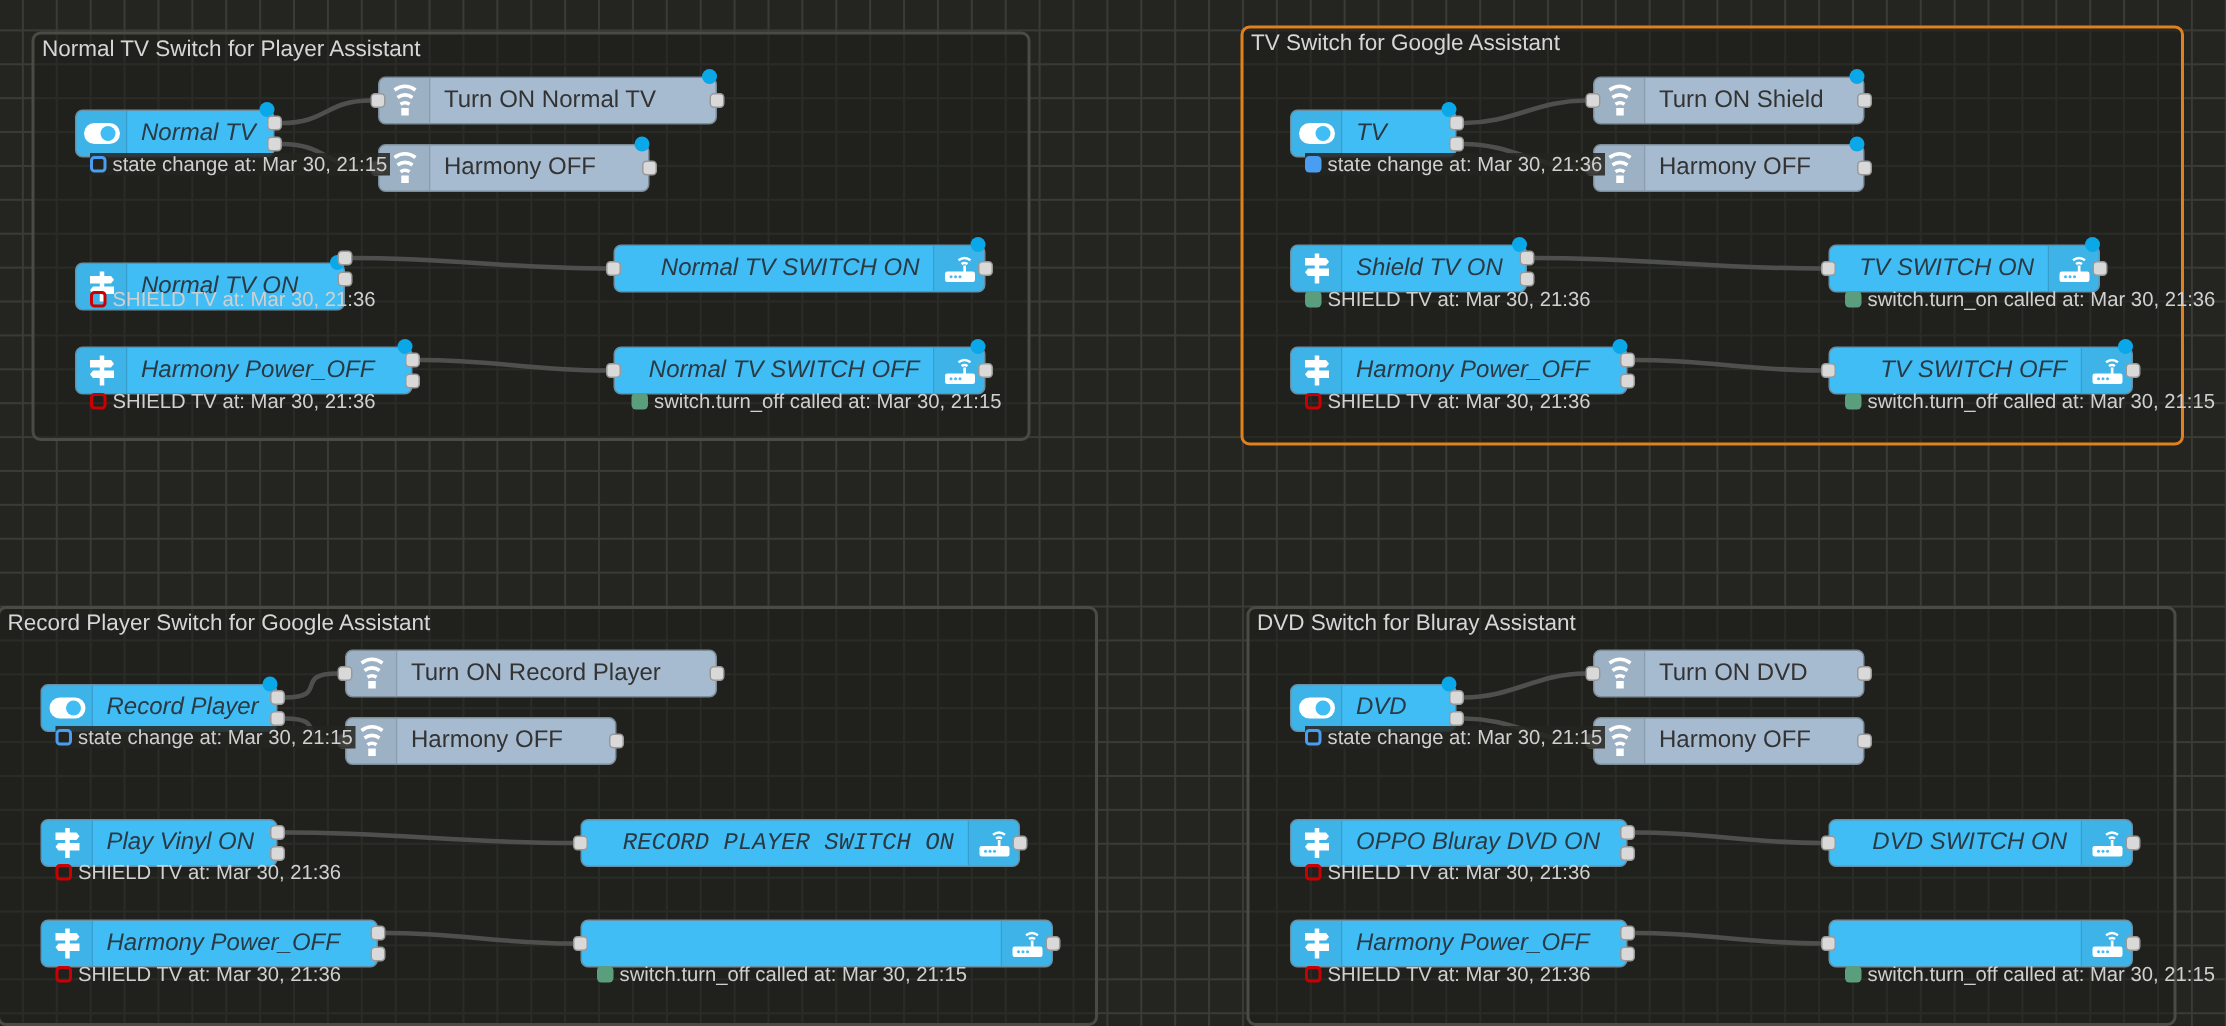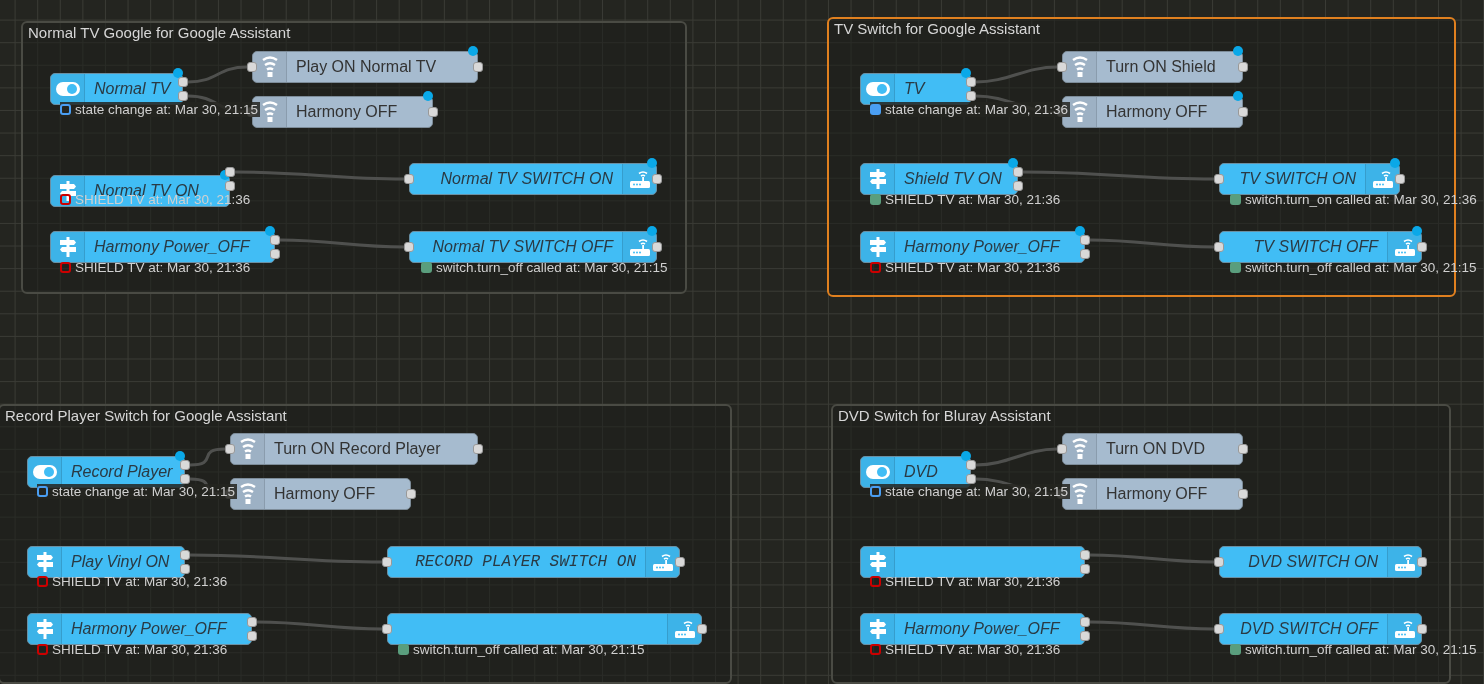--- a/index.html
+++ b/index.html
@@ -70,21 +70,21 @@
     <path d="M190 479 C220 479 195 494 225 494"></path>
     <path d="M190 555 C266.8 555 305.2 562 382 562"></path>
     <path d="M257 622 C307 622 332 629 382 629"></path>
     <path d="M976 465 C1008.4 465 1024.6 449 1057 449"></path>
     <path d="M976 479 C1008.4 479 1024.6 494 1057 494"></path>
     <path d="M1090 555 C1139.6 555 1164.4 562 1214 562"></path>
     <path d="M1090 622 C1139.6 622 1164.4 629 1214 629"></path>
   </svg>
 <div id="canvas">
     <div class="group" style="left: 21px; top: 21px; width: 666px; height: 273px;">
-      <div class="group-title">Normal TV Google for Google Assistant</div>
+      <div class="group-title">Normal TV Switch for Player Assistant</div>
     </div>
     <div class="group selected" style="left: 827px; top: 17px; width: 629px; height: 280px;">
       <div class="group-title">TV Switch for Google Assistant</div>
     </div>
     <div class="group" style="left: -2px; top: 404px; width: 734px; height: 280px;">
       <div class="group-title">Record Player Switch for Google Assistant</div>
     </div>
     <div class="group" style="left: 831px; top: 404px; width: 620px; height: 280px;">
       <div class="group-title">DVD Switch for Bluray Assistant</div>
     </div>
@@ -102,21 +102,21 @@
     <div class="port" style="left: 178px; top: 91px;"></div>
     <div class="node grey" style="left: 252px; top: 51px; width: 226px;">
       <div class="icon-area left">
         <svg width="20" height="24" viewBox="0 0 20 24">
           <path d="M3 5q7-5 14 0" stroke="#fff" stroke-width="2.4" fill="none"></path>
           <path d="M5 10q5-3.5 10 0" stroke="#fff" stroke-width="2.4" fill="none"></path>
           <path d="M7 14.5q3-2 6 0" stroke="#fff" stroke-width="2.4" fill="none"></path>
           <rect x="7.5" y="17" width="5" height="5" fill="#fff"></rect>
         </svg>
       </div>
-      <div class="label" style="left: 43px;">Play ON Normal TV</div>
+      <div class="label" style="left: 43px;">Turn ON Normal TV</div>
       <div class="dot" style="right: -1px;"></div>
     </div>
     <div class="port" style="left: 247px; top: 62px;"></div>
     <div class="port" style="left: 473px; top: 62px;"></div>
     <div class="node grey" style="left: 252px; top: 96px; width: 181px;">
       <div class="icon-area left">
         <svg width="20" height="24" viewBox="0 0 20 24">
           <path d="M3 5q7-5 14 0" stroke="#fff" stroke-width="2.4" fill="none"></path>
           <path d="M5 10q5-3.5 10 0" stroke="#fff" stroke-width="2.4" fill="none"></path>
           <path d="M7 14.5q3-2 6 0" stroke="#fff" stroke-width="2.4" fill="none"></path>
@@ -472,20 +472,21 @@
     <div class="port" style="left: 1057px; top: 489px;"></div>
     <div class="port" style="left: 1238px; top: 489px;"></div>
     <div class="node blue" style="left: 860px; top: 546px; width: 225px;">
       <div class="icon-area left">
         <svg width="20" height="22" viewBox="0 0 20 22">
           <rect x="8.5" y="1" width="3" height="20" fill="#fff"></rect>
           <path d="M2 4h14l2 2.5-2 2.5H2z" fill="#fff"></path>
           <path d="M18 11H4l-2 2.5 2 2.5h14z" fill="#fff"></path>
         </svg>
       </div>
+      <div class="label" style="left: 43px;">OPPO Bluray DVD ON</div>
     </div>
     <div class="port" style="left: 1080px; top: 550px;"></div>
     <div class="port" style="left: 1080px; top: 564px;"></div>
     <div class="node blue" style="left: 1219px; top: 546px; width: 203px;">
       <div class="icon-area right">
         <svg width="24" height="22" viewBox="0 0 24 22">
           <path d="M11 5.5q4-3 8 0" stroke="#fff" stroke-width="1.6" fill="none"></path>
           <path d="M13 8q2-1.4 4 0" stroke="#fff" stroke-width="1.6" fill="none"></path>
           <rect x="14.2" y="9" width="1.8" height="5" fill="#fff"></rect>
           <rect x="2" y="13" width="20" height="7" rx="1.5" fill="#fff"></rect>
@@ -519,21 +520,20 @@
         <svg width="24" height="22" viewBox="0 0 24 22">
           <path d="M11 5.5q4-3 8 0" stroke="#fff" stroke-width="1.6" fill="none"></path>
           <path d="M13 8q2-1.4 4 0" stroke="#fff" stroke-width="1.6" fill="none"></path>
           <rect x="14.2" y="9" width="1.8" height="5" fill="#fff"></rect>
           <rect x="2" y="13" width="20" height="7" rx="1.5" fill="#fff"></rect>
           <circle cx="6" cy="16.5" r="1" fill="#41bdf5"></circle>
           <circle cx="9" cy="16.5" r="1" fill="#41bdf5"></circle>
           <circle cx="12" cy="16.5" r="1" fill="#41bdf5"></circle>
         </svg>
       </div>
-      <div class="label" style="right: 43px;">DVD SWITCH OFF</div>
     </div>
     <div class="port" style="left: 1214px; top: 624px;"></div>
     <div class="port" style="left: 1417px; top: 624px;"></div>
     <div class="status" style="left: 870px; top: 642px;">
       <span class="sbox ring-red"></span>
       <span>SHIELD TV at: Mar 30, 21:36</span>
     </div>
     <div class="status" style="left: 1230px; top: 642px;">
       <span class="sbox fill-green"></span>
       <span>switch.turn_off called at: Mar 30, 21:15</span>

